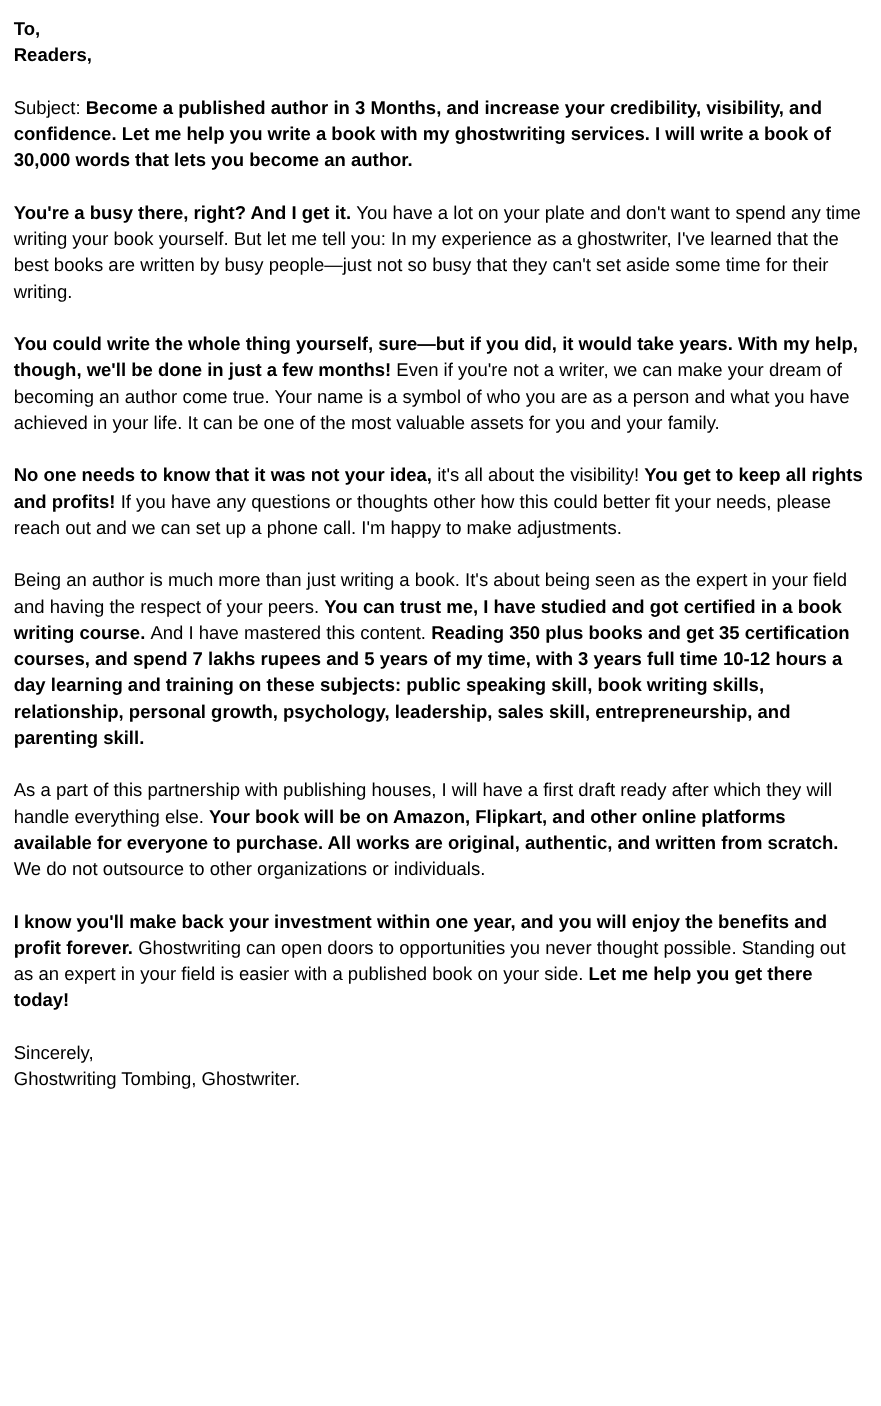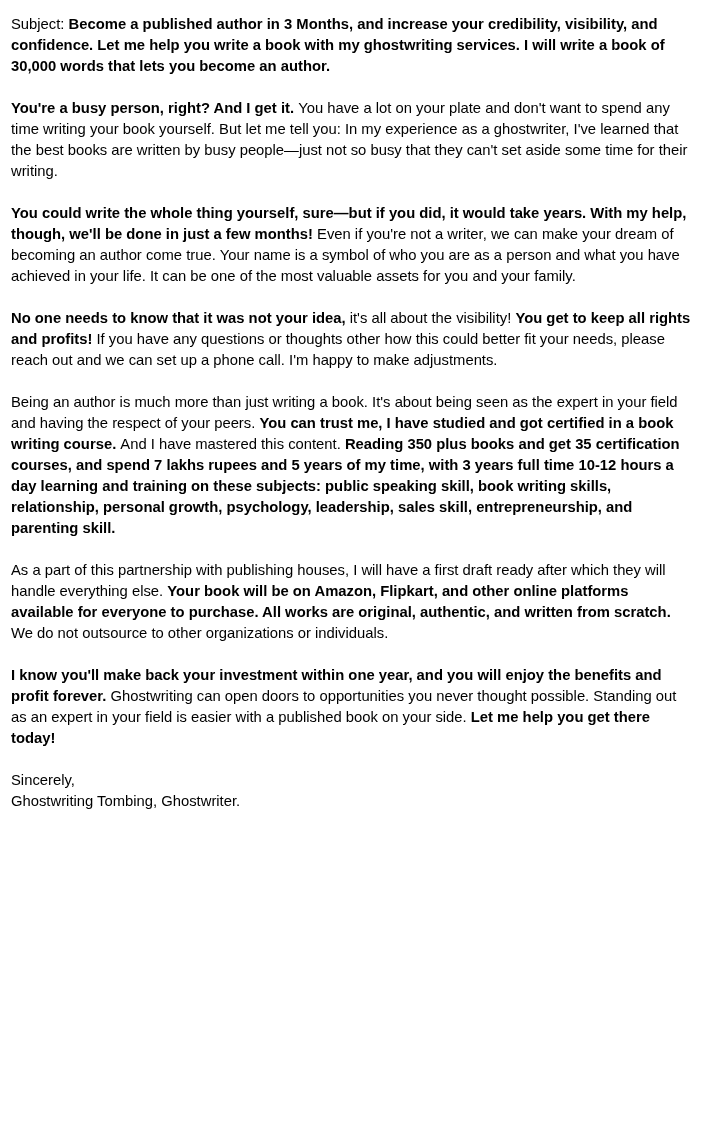--- a/index.html
+++ b/index.html
@@ -28,22 +28,24 @@
     margin-bottom: 0;
   }
   .b {
     font-weight: bold;
   }
 </style>
 </head>
 <body>
 
 <div class="letter">
+    <p><span class="b">To,
+Readers,</span></p>
     <p><span>Subject: </span><span class="b">Become a published author in 3 Months, and increase your credibility, visibility, and confidence. Let me help you write a book with my ghostwriting services. I will write a book of 30,000 words that lets you become an author.</span></p>
-    <p><span class="b">You're a busy person, right? And I get it. </span><span>You have a lot on your plate and don't want to spend any time writing your book yourself. But let me tell you: In my experience as a ghostwriter, I've learned that the best books are written by busy people—just not so busy that they can't set aside some time for their writing.</span></p>
+    <p><span class="b">You're a busy there, right? And I get it. </span><span>You have a lot on your plate and don't want to spend any time writing your book yourself. But let me tell you: In my experience as a ghostwriter, I've learned that the best books are written by busy people—just not so busy that they can't set aside some time for their writing.</span></p>
     <p><span class="b">You could write the whole thing yourself, sure—but if you did, it would take years. With my help, though, we'll be done in just a few months! </span><span>Even if you're not a writer, we can make your dream of becoming an author come true. Your name is a symbol of who you are as a person and what you have achieved in your life. It can be one of the most valuable assets for you and your family.</span></p>
     <p><span class="b">No one needs to know that it was not your idea, </span><span>it's all about the visibility! </span><span class="b">You get to keep all rights and profits! </span><span>If you have any questions or thoughts other how this could better fit your needs, please reach out and we can set up a phone call. I'm happy to make adjustments.</span></p>
     <p><span>Being an author is much more than just writing a book. It's about being seen as the expert in your field and having the respect of your peers. </span><span class="b">You can trust me, I have studied and got certified in a book writing course. </span><span>And I have mastered this content. </span><span class="b">Reading 350 plus books and get 35 certification courses, and spend 7 lakhs rupees and 5 years of my time, with 3 years full time 10-12 hours a day learning and training on these subjects: public speaking skill, book writing skills, relationship, personal growth, psychology, leadership, sales skill, entrepreneurship, and parenting skill.</span></p>
     <p><span>As a part of this partnership with publishing houses, I will have a first draft ready after which they will handle everything else. </span><span class="b">Your book will be on Amazon, Flipkart, and other online platforms available for everyone to purchase. All works are original, authentic, and written from scratch. </span><span>We do not outsource to other organizations or individuals.</span></p>
     <p><span class="b">I know you'll make back your investment within one year, and you will enjoy the benefits and profit forever. </span><span>Ghostwriting can open doors to opportunities you never thought possible. Standing out as an expert in your field is easier with a published book on your side. </span><span class="b">Let me help you get there today!</span></p>
     <p><span>Sincerely,
 Ghostwriting Tombing, Ghostwriter.</span></p>
   </div>
 
 </body></html>

